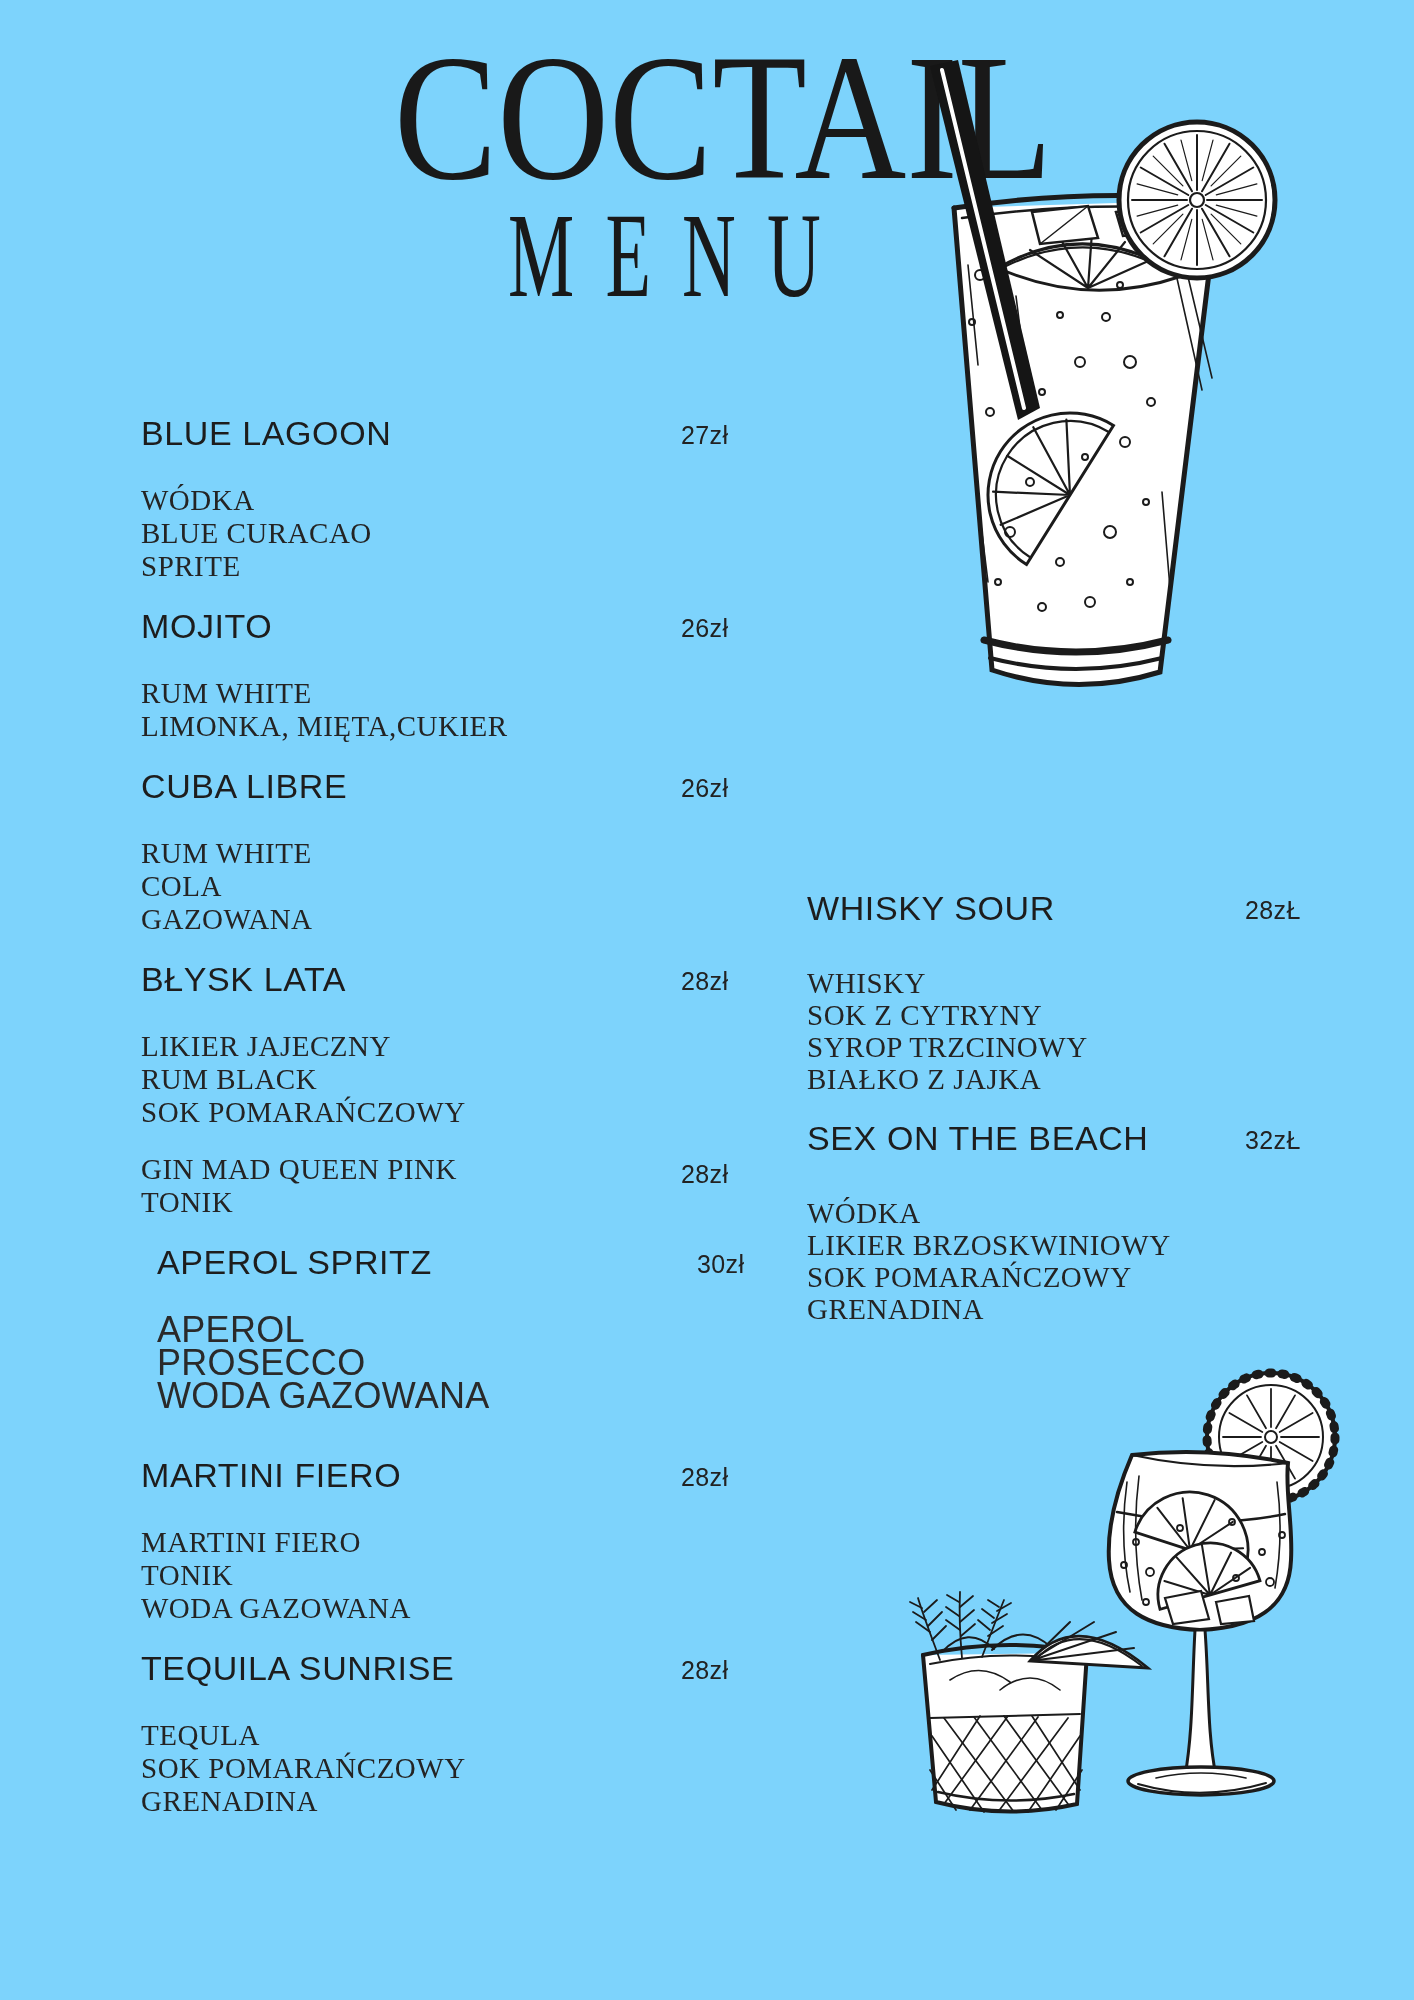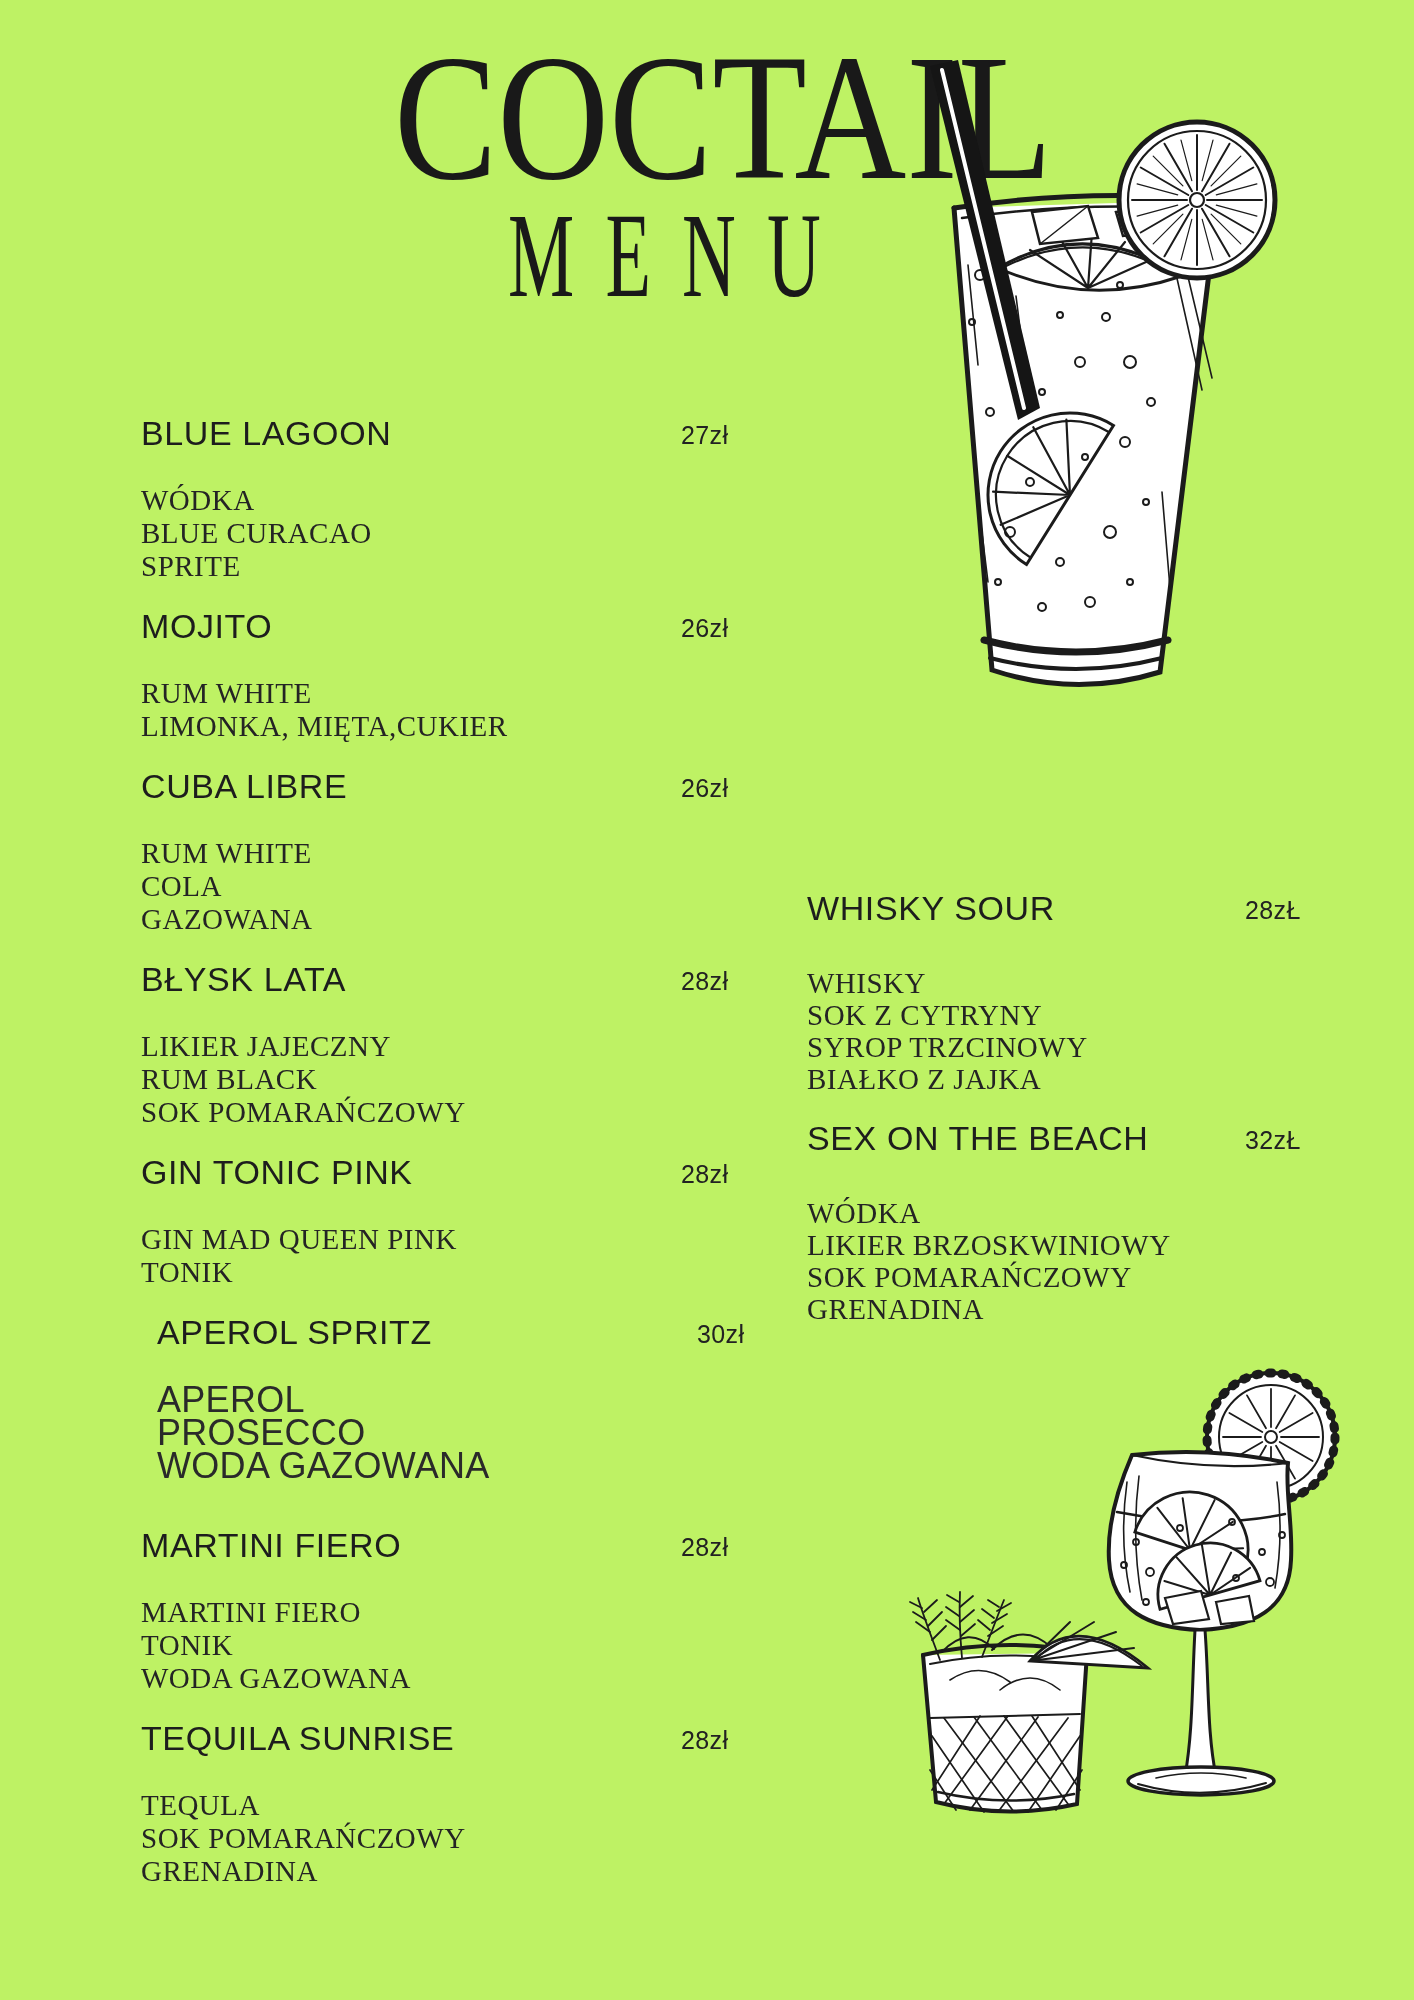--- a/index.html
+++ b/index.html
@@ -1,16 +1,16 @@
 <!DOCTYPE html>
 <html><head>
 <meta charset="utf-8">
 <style>
   html,body{margin:0;padding:0;background:#ffffff;}
-  .page{position:relative;width:1414px;height:2000px;background:#bef264;overflow:hidden;
+  .page{position:relative;width:1414px;height:2000px;background:#7dd3fc;overflow:hidden;
         font-family:"Liberation Sans",sans-serif;color:#1b1b1b;}
 
   
   .title{position:absolute;left:394px;top:28px;margin:0;
          font-family:"Liberation Serif",serif;font-weight:normal;
          font-size:180px;line-height:1;letter-spacing:0;
          transform:scaleX(.86);transform-origin:left top;color:#191919;z-index:1;}
   .subtitle{position:absolute;left:508px;top:196px;
          font-family:"Liberation Serif",serif;font-size:120px;line-height:1;
          letter-spacing:.42em;transform:scaleX(.62);transform-origin:left top;color:#191919;z-index:1;}
@@ -175,21 +175,20 @@
       <h2 class="name">BŁYSK LATA</h2>
       <span class="price">28zł</span>
       <div class="ing">
         <div>LIKIER JAJECZNY</div>
         <div>RUM BLACK</div>
         <div>SOK POMARAŃCZOWY</div>
       </div>
     </article>
 
     <article class="item">
-      <h2 class="name">GIN TONIC PINK</h2>
       <span class="price">28zł</span>
       <div class="ing">
         <div>GIN MAD QUEEN PINK</div>
         <div>TONIK</div>
       </div>
     </article>
 
     <article class="item gap-lg">
       <h2 class="name">APEROL SPRITZ</h2>
       <span class="price">30zł</span>

